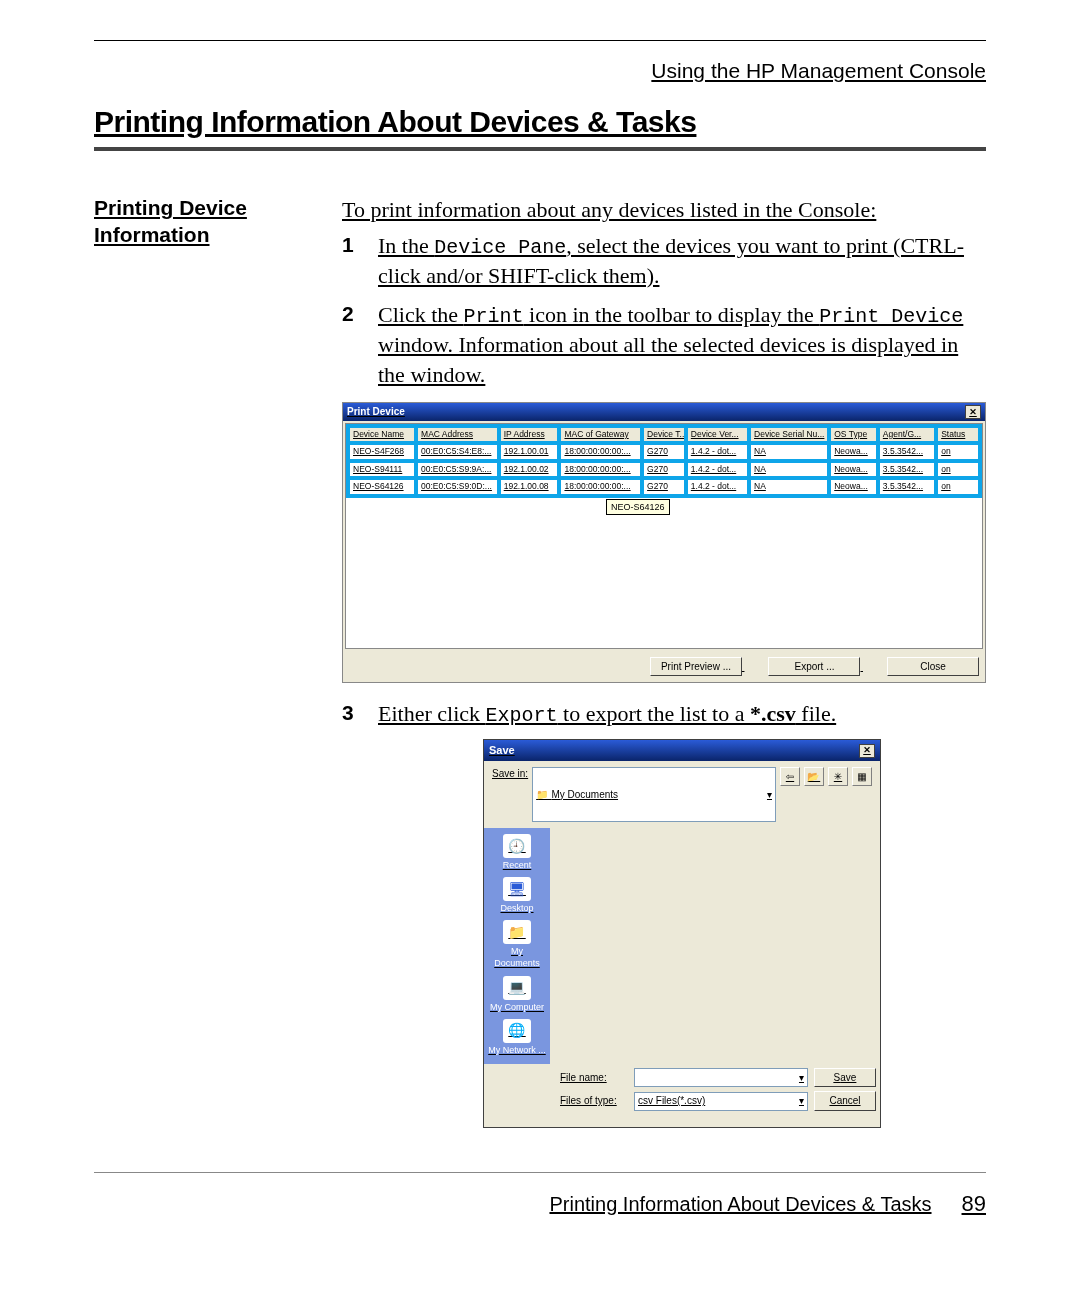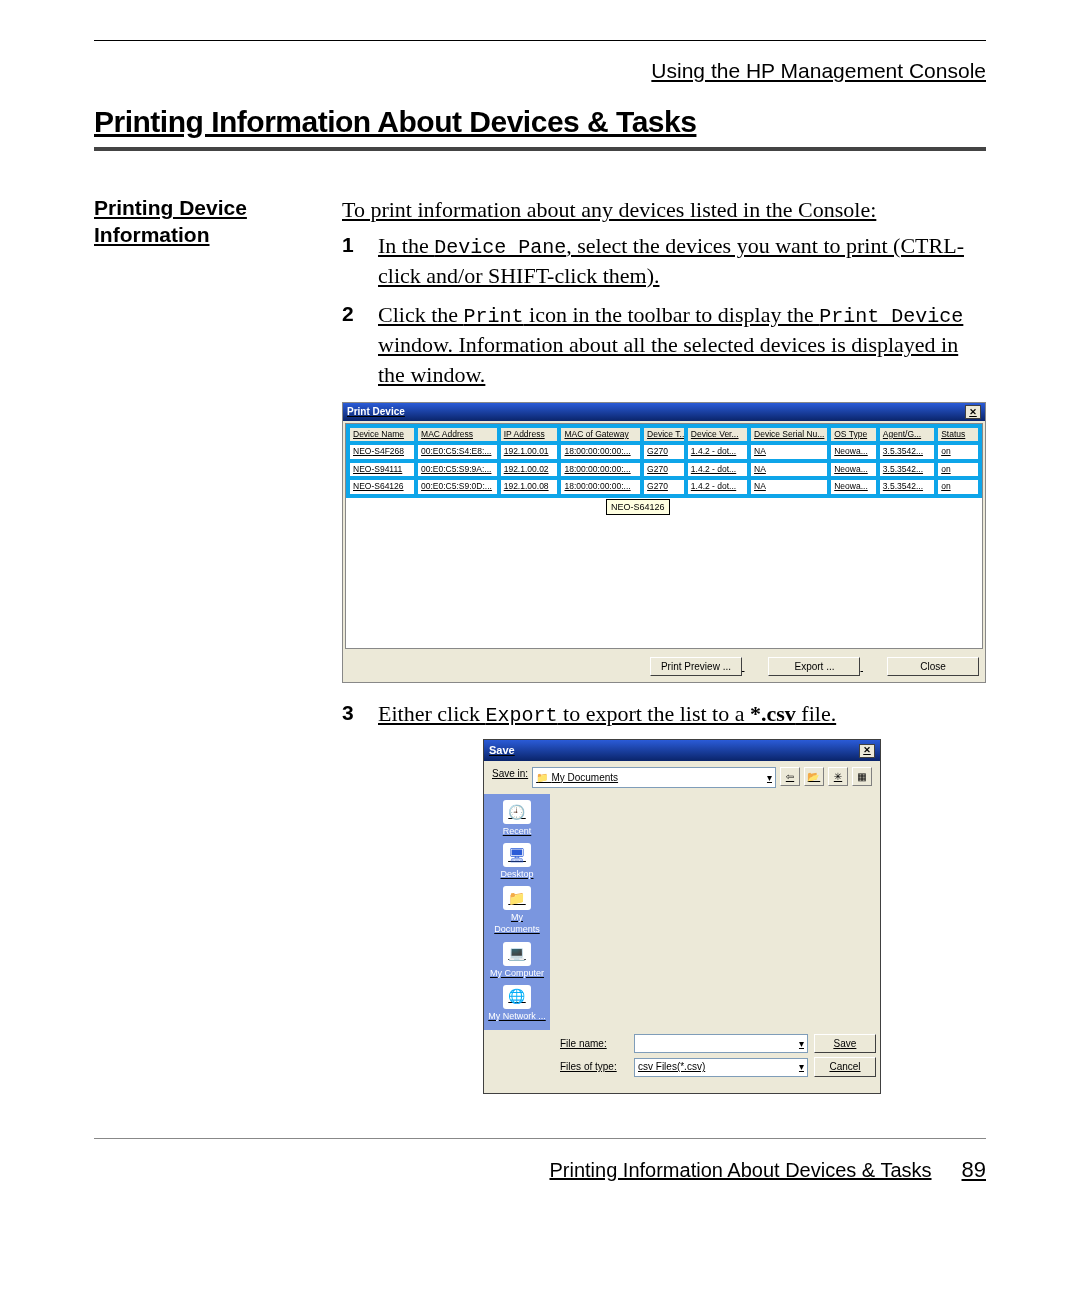--- a/index.html
+++ b/index.html
@@ -190,21 +190,21 @@
   .sv-toolbar {
     display: flex;
     gap: 4px;
     padding: 6px 8px;
   }
   .sv-label { font-size: 10px; }
   .sv-select {
     flex: 1;
     background: #fff;
     border: 1px solid #7f9db9;
-    padding: 1px 3px;
+    padding: 18px 3px;
     display: flex;
     align-items: center;
     justify-content: space-between;
     font-size: 10px;
     height: 17px;
   }
   .sv-iconbtn {
     width: 18px; height: 17px;
     background: #ece9d8;
     border: 1px solid #fff;

